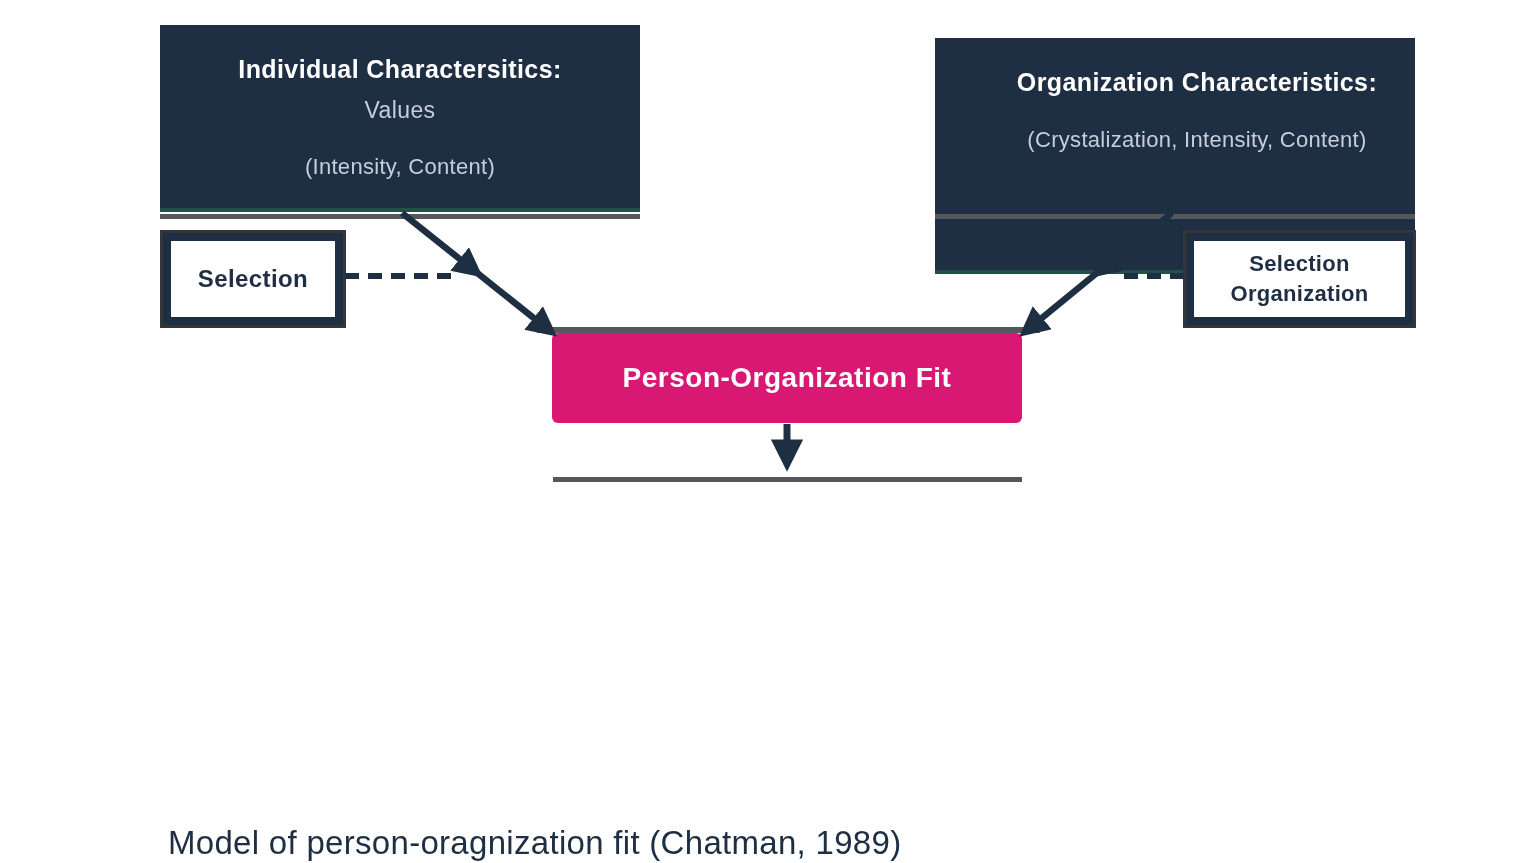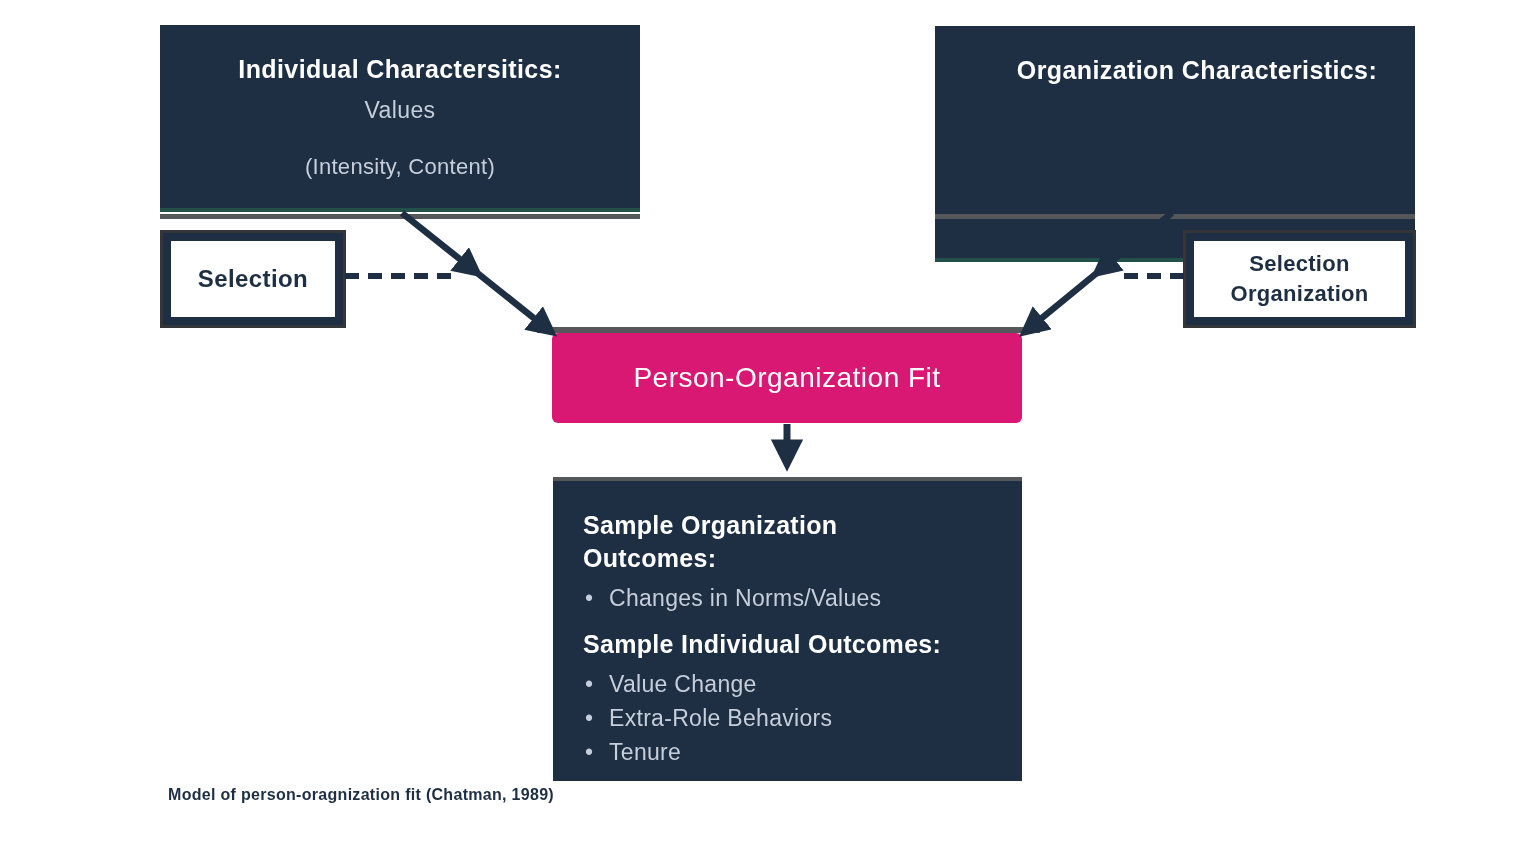--- a/index.html
+++ b/index.html
@@ -77,21 +77,21 @@
 
   
   .pink-box {
     position: absolute;
     background: var(--pink, #d81873);
     border-radius: 6px;
     display: flex;
     align-items: center;
     justify-content: center;
     color: #ffffff;
-    font-weight: normal;
+    font-weight: bold;
     font-size: 28px;
     letter-spacing: 0.5px;
   }
 
   
   .outcomes-box {
     position: absolute;
     background: var(--navy, #1e2e43);
     color: #ffffff;
     padding: 28px 30px;
@@ -121,23 +121,23 @@
     content: "\2022";
     position: absolute;
     left: 2px;
     color: var(--body_text, #c7cedb);
   }
 
   
   .caption {
     position: absolute;
     left: 168px;
-    top: 786px;
-    font-weight: bold;
-    font-size: 16px;
+    top: 824px;
+    font-weight: normal;
+    font-size: 33px;
     letter-spacing: 0.3px;
     color: var(--navy, #1e2e43);
   }
 
   
   svg.arrows {
     position: absolute;
     inset: 0;
     width: 1536px;
     height: 863px;
@@ -149,54 +149,43 @@
 
 <div class="canvas">
 
   <div class="navy-box" id="box-individual" style="left:160px; top:25px; width:480px; height:187px;">
     <div class="box-title">Individual Charactersitics:</div>
     <div class="box-subtitle">Values</div>
     <div class="box-detail">(Intensity, Content)</div>
   </div>
   <div class="gray-bar" style="left:160px; top:214px; width:480px; height:5px;"></div>
 
-  <div class="navy-box" id="box-organization" style="left:935px; top:26px; width:480px; height:236px;padding-left:44px;">
+  <div class="navy-box" id="box-organization" style="left:935px; top:38px; width:480px; height:236px;padding-left:44px;">
     <div class="box-title">Organization Characteristics:</div>
+    <div class="box-detail">(Crystalization, Intensity, Content)</div>
   </div>
   <div class="gray-bar" style="left:935px; top:214px; width:480px; height:5px;"></div>
 
   <div class="outline-box" id="box-selection" style="left:163px; top:233px; width:180px; height:92px;">
     <span>Selection</span>
   </div>
 
   <div class="outline-box" id="box-selection-socialization" style="left:1186px; top:233px; width:227px; height:92px;">
     <span>Selection</span>
     <span>Organization</span>
   </div>
 
   <div class="gray-bar" style="left:537px; top:327px; width:503px; height:6px;"></div>
 
   <div class="pink-box" style="left:552px; top:333px; width:470px; height:90px;">
     <span>Person-Organization Fit</span>
   </div>
 
   <div class="gray-bar" style="left:553px; top:477px; width:469px; height:5px;"></div>
 
-  <div class="outcomes-box" style="left:553px; top:481px; width:469px; height:300px;">
-    <div class="oc-heading first">Sample Organization Outcomes:</div>
-    <ul>
-      <li>Changes in Norms/Values</li>
-    </ul>
-    <div class="oc-heading">Sample Individual Outcomes:</div>
-    <ul>
-      <li>Value Change</li>
-      <li>Extra-Role Behaviors</li>
-      <li>Tenure</li>
-    </ul>
-  </div>
 
   <div class="caption">Model of person-oragnization fit (Chatman, 1989)</div>
 
   <svg class="arrows" viewBox="0 0 1536 863" xmlns="http://www.w3.org/2000/svg">
     <defs>
       <marker id="ah" viewBox="0 0 10 10" refX="7" refY="5" markerWidth="4.6" markerHeight="4.6" orient="auto-start-reverse">
         <path d="M0,0 L10,5 L0,10 z" fill="#1e2e43"></path>
       </marker>
     </defs>
 

